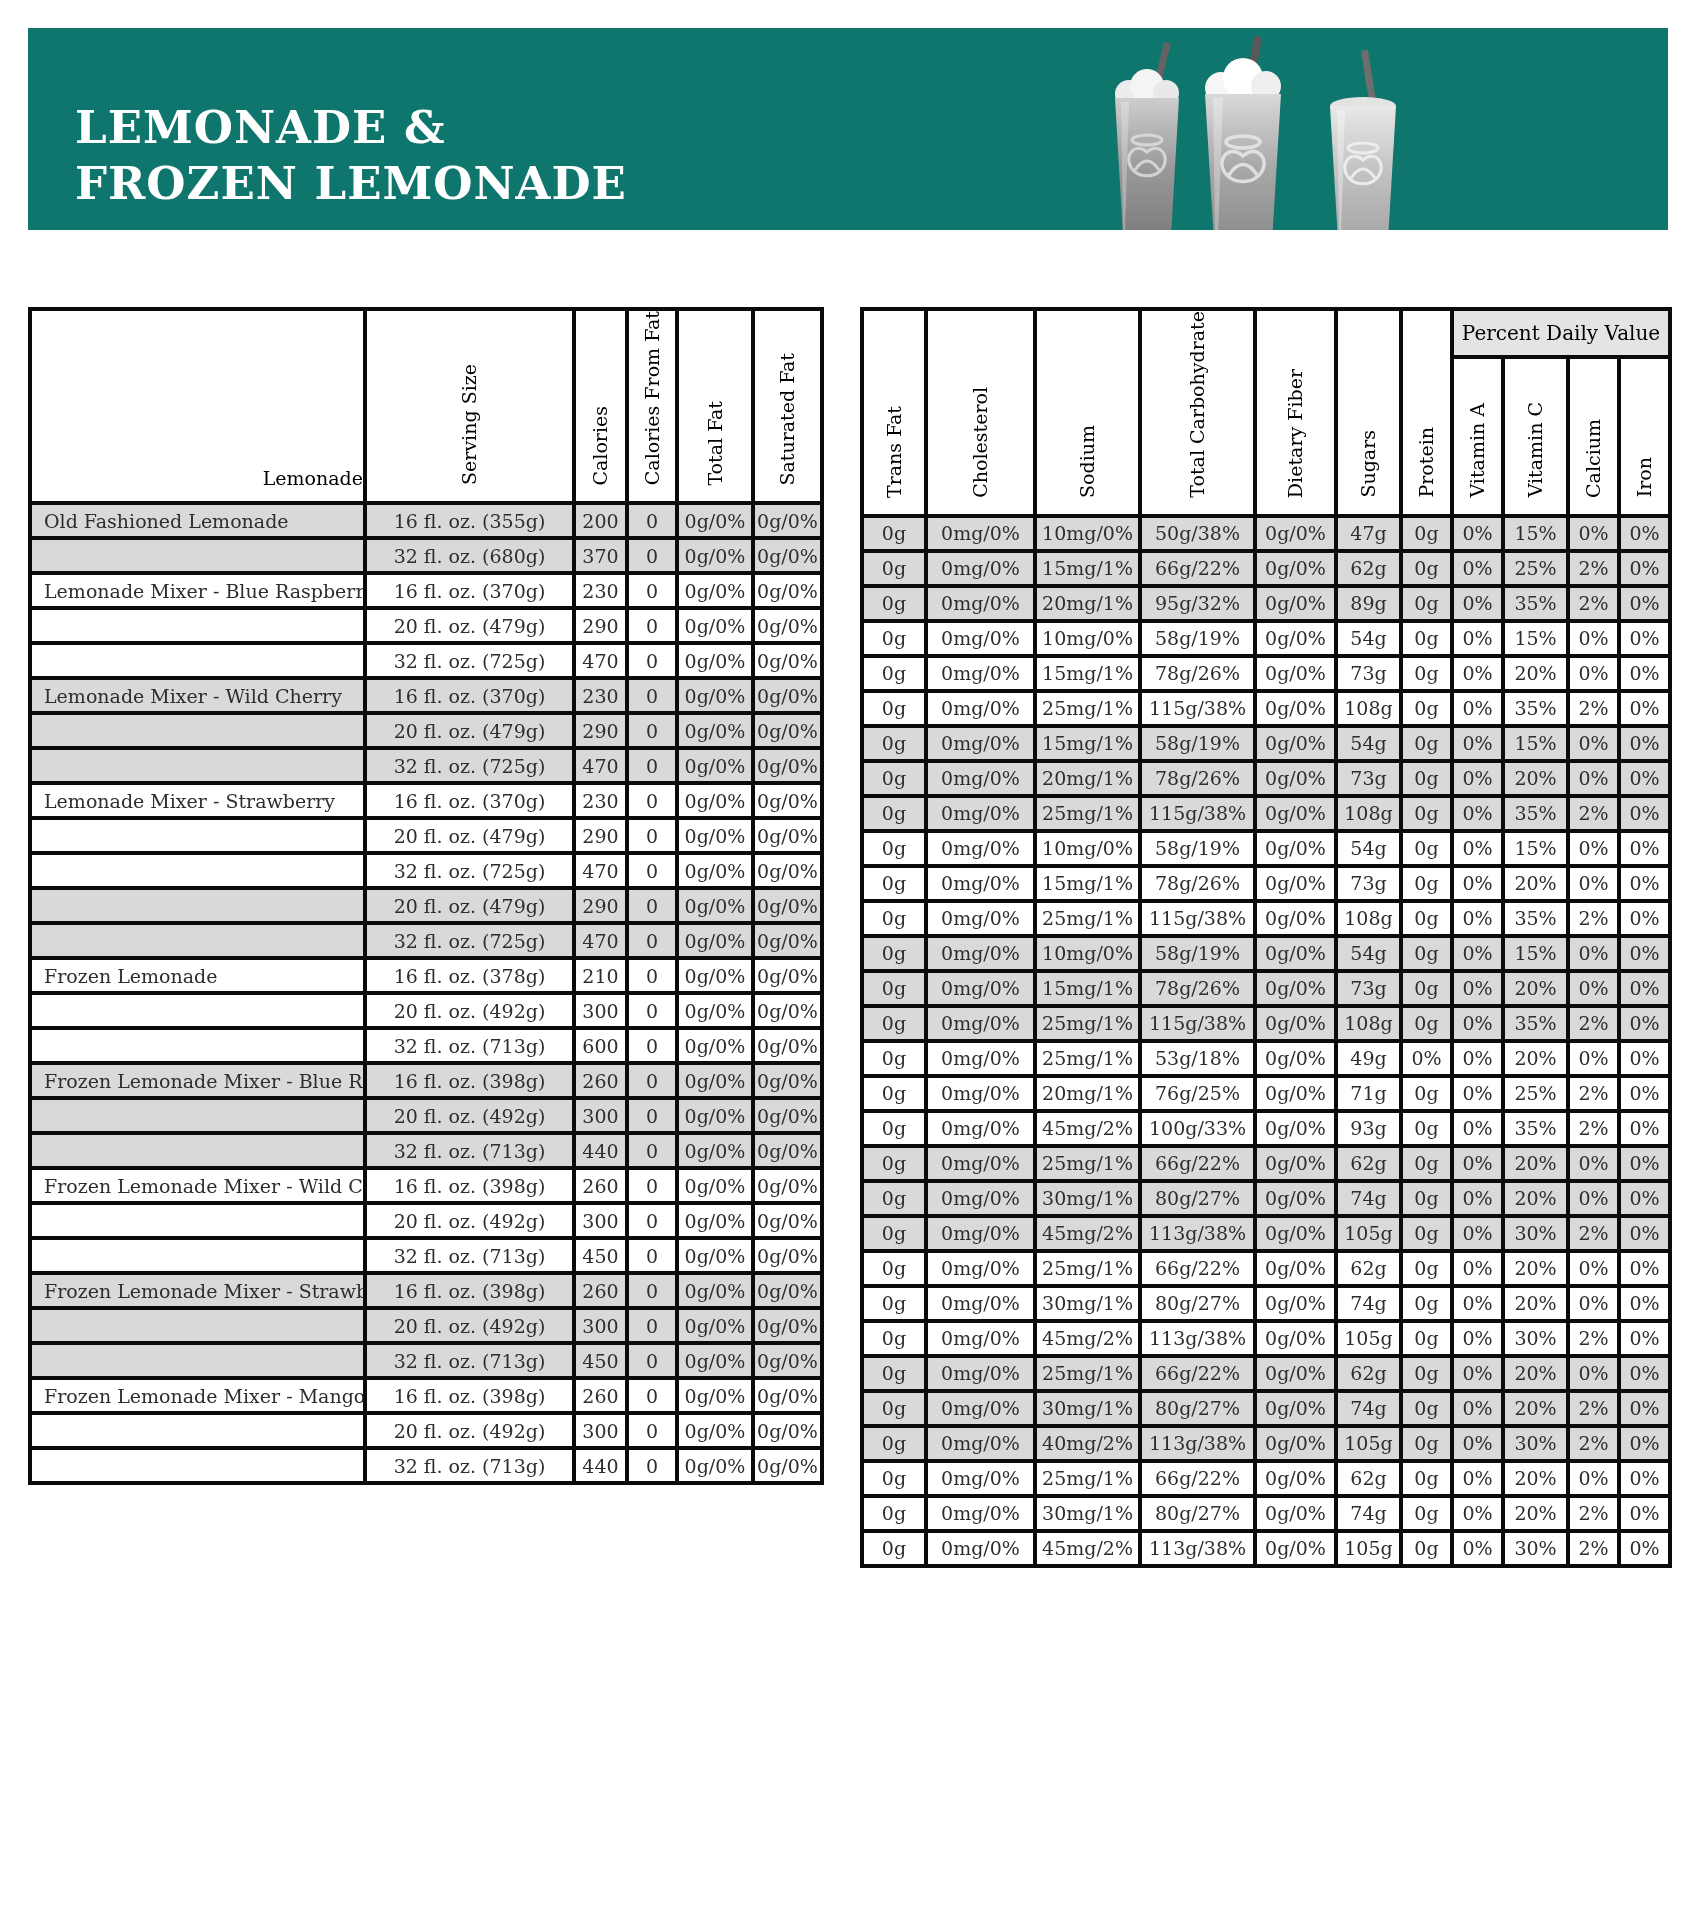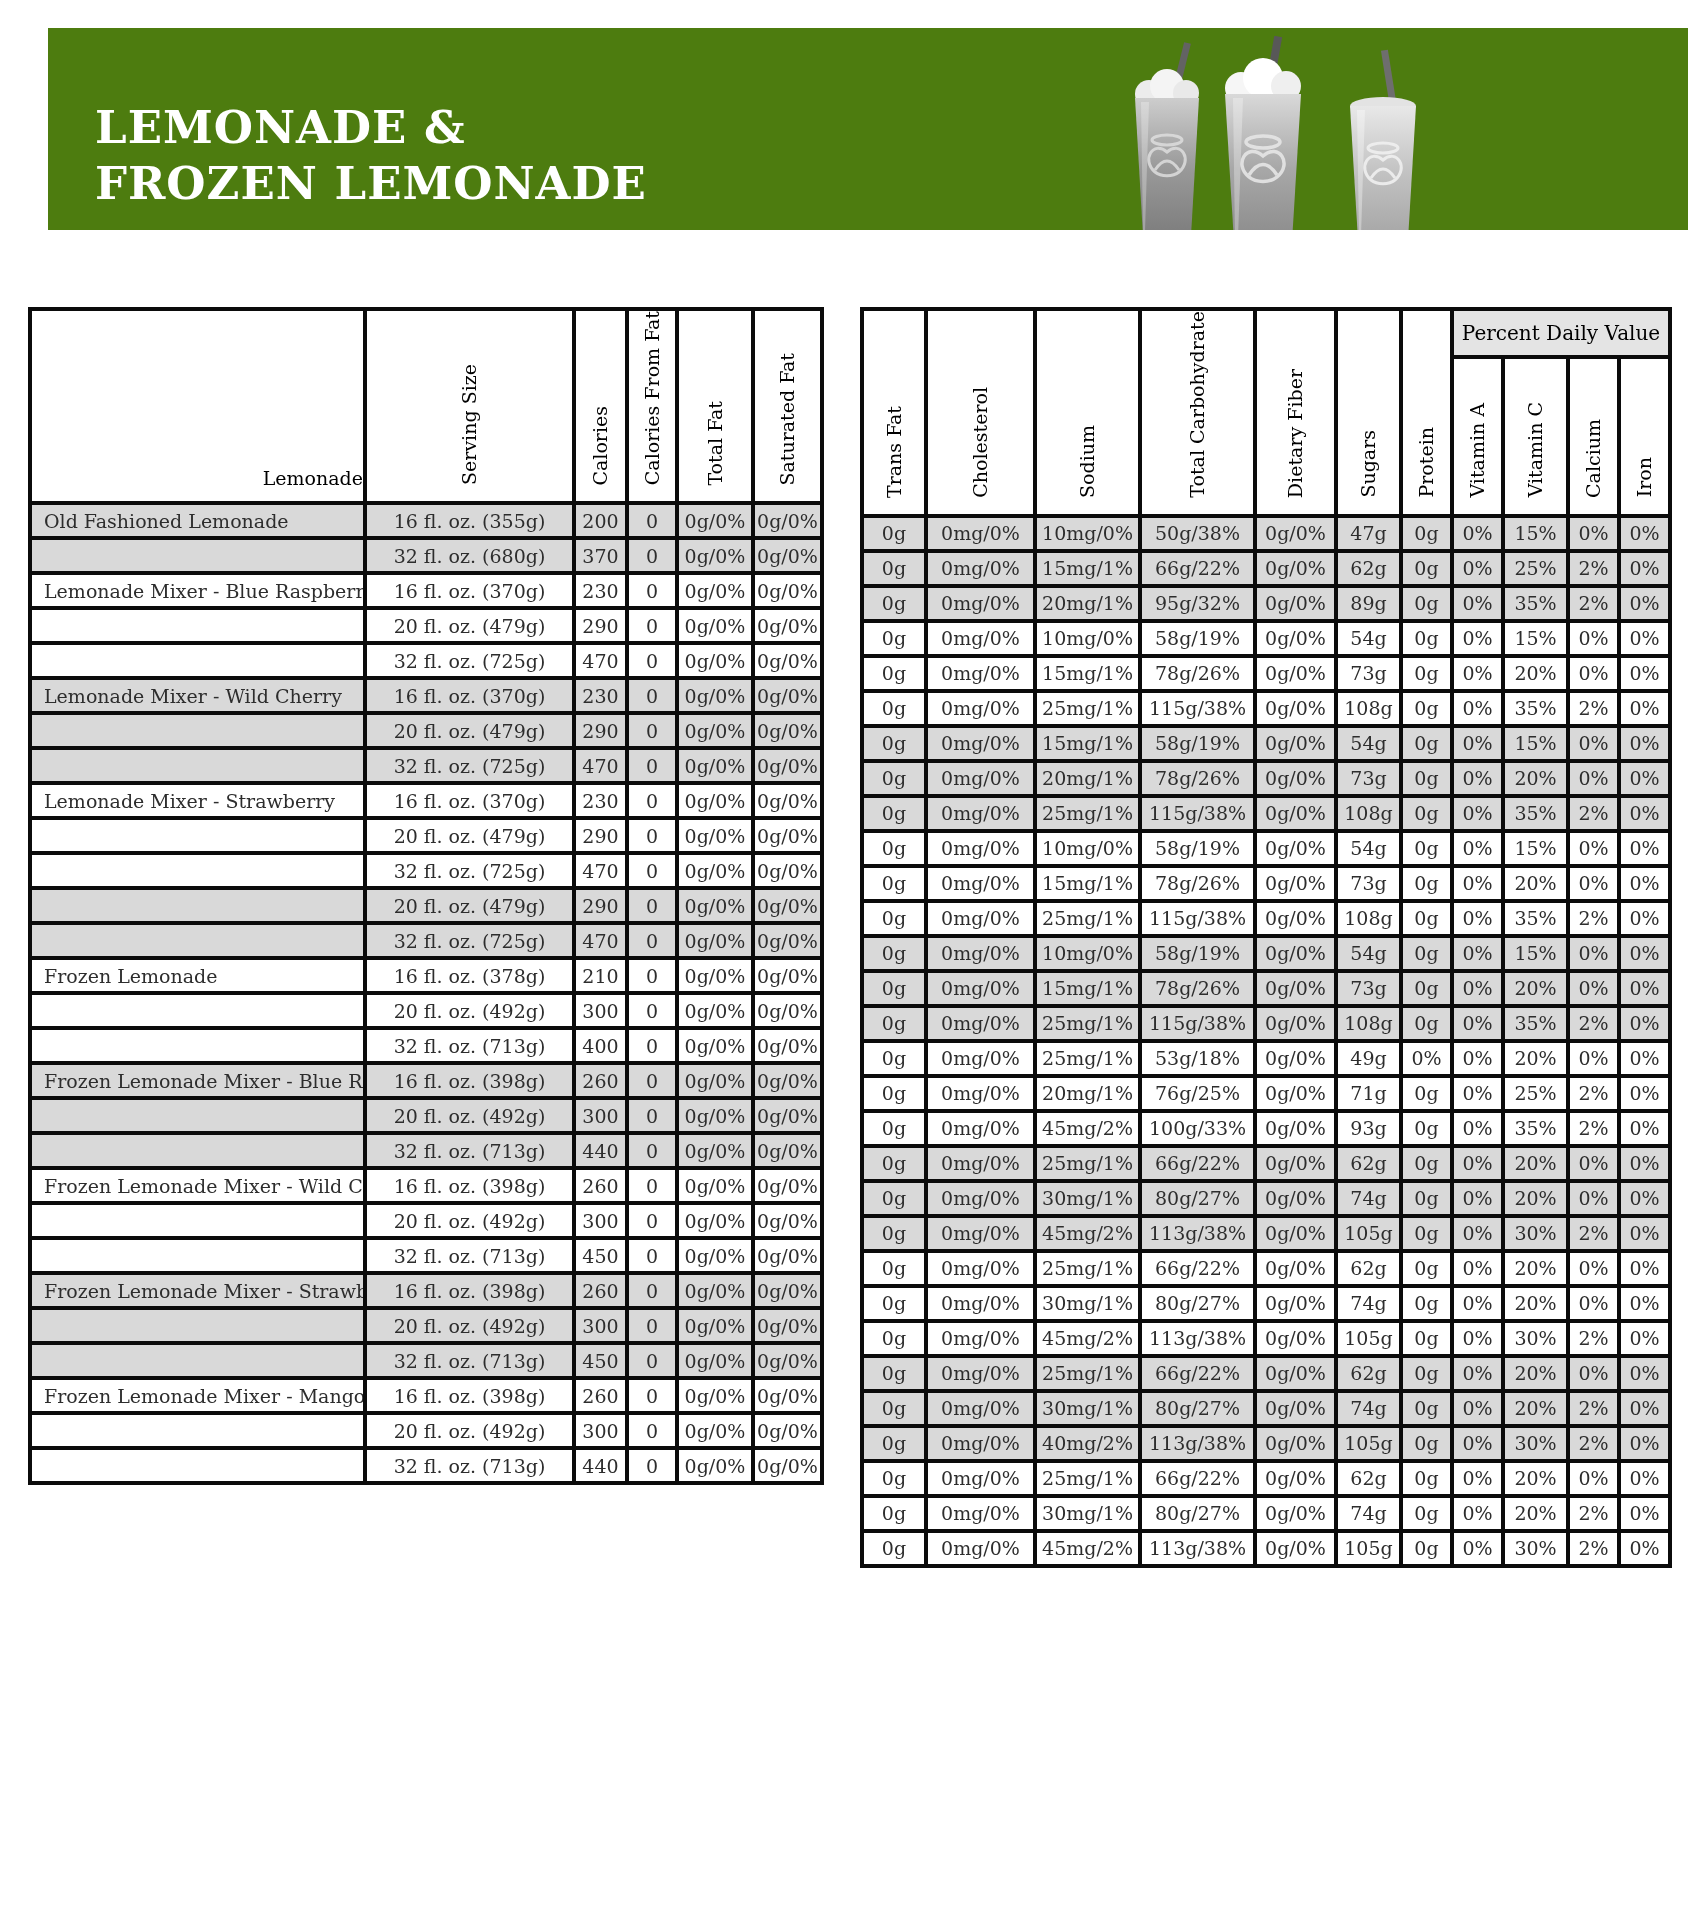--- a/index.html
+++ b/index.html
@@ -7,21 +7,21 @@
   body {
     width:1695px; height:1920px; position:relative;
     font-family:"DejaVu Serif","Liberation Serif",serif;
     color:#2d2d2d;
   }
   .page { position:absolute; inset:0; background:#ffffff; }
 
   
   .band {
     position:absolute; left:28px; top:28px; width:1640px; height:202px;
-    background:#4d7c0f; overflow:hidden;margin-left:20px;
+    background:#0f766e; overflow:hidden;
   }
   .band-title {
     position:absolute; left:47px; top:72px; color:#ffffff;
     font-size:45px; font-weight:bold; line-height:56px; letter-spacing:1px;
   }
   .cups { position:absolute; left:1055px; top:8px; }
 
   
   .tbl {
     position:absolute; top:307px; border-collapse:collapse; table-layout:fixed;
@@ -287,21 +287,21 @@
           <td class="name-cell"></td>
           <td>20 fl. oz. (492g)</td>
           <td>300</td>
           <td>0</td>
           <td>0g/0%</td>
           <td>0g/0%</td>
         </tr>
         <tr>
           <td class="name-cell"></td>
           <td>32 fl. oz. (713g)</td>
-          <td>400</td>
+          <td>600</td>
           <td>0</td>
           <td>0g/0%</td>
           <td>0g/0%</td>
         </tr>
         <tr class="shaded">
           <td class="name-cell">Frozen Lemonade Mixer - Blue Raspberry</td>
           <td>16 fl. oz. (398g)</td>
           <td>260</td>
           <td>0</td>
           <td>0g/0%</td>

